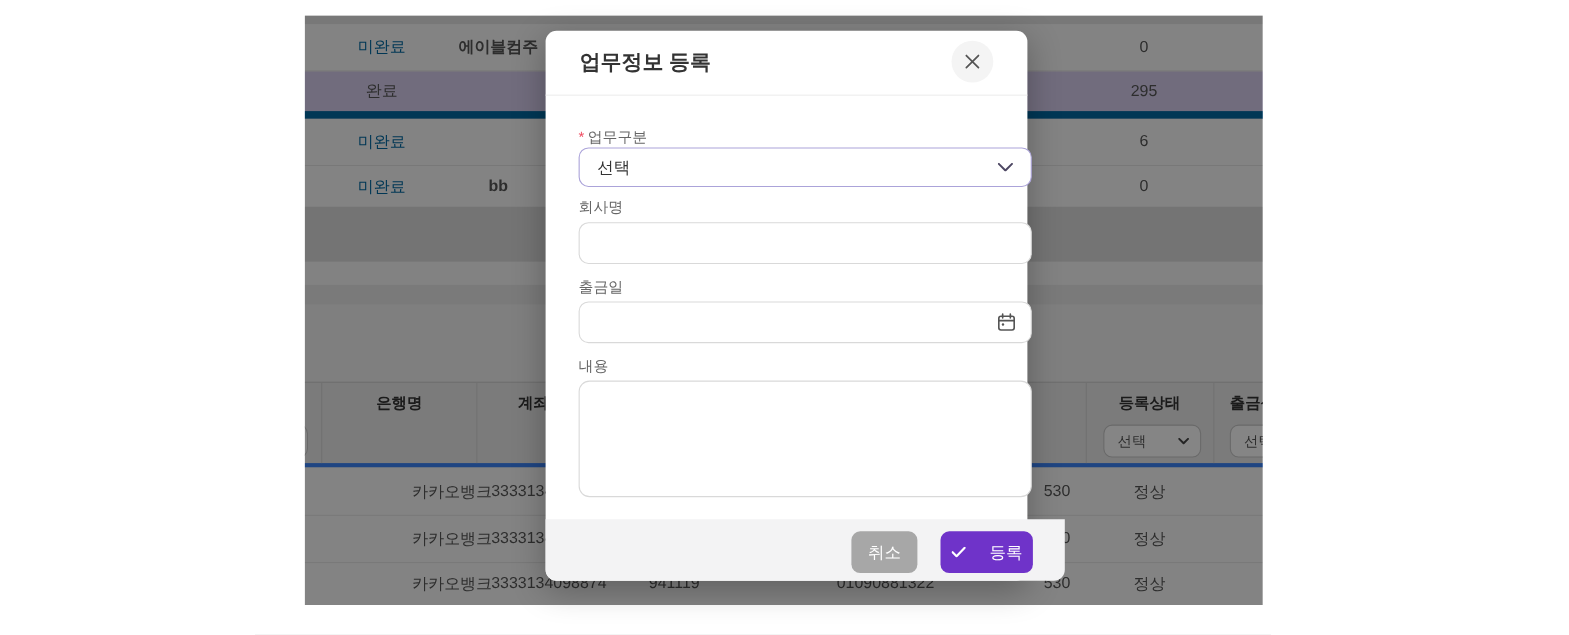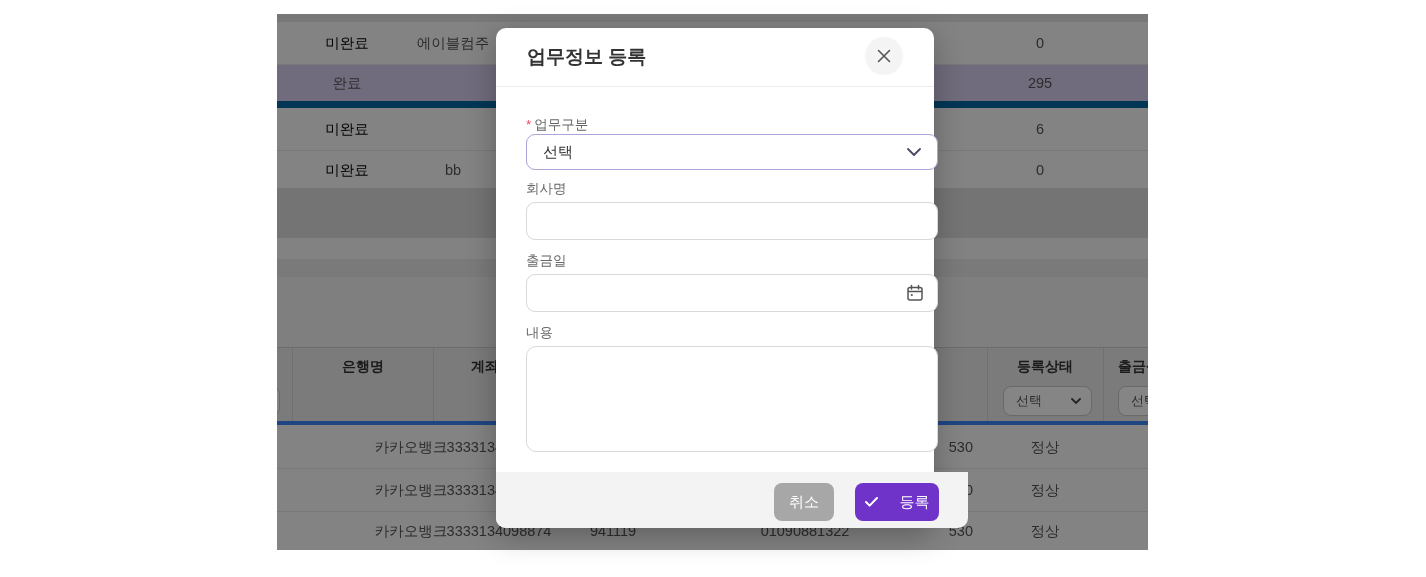--- a/index.html
+++ b/index.html
@@ -7,23 +7,23 @@
   .page { position:relative; width:1426px; height:577px; background:#fff; overflow:hidden; }
 
   
   .app { position:absolute; left:277px; top:14px; width:871px; height:536px; overflow:hidden; background:#f0f0f0; }
   .band { position:absolute; left:0; width:871px; }
 
   
   .trow { position:absolute; left:0; width:871px; height:43px; background:#f8f8f8; border-bottom:1px solid #e2e2e2; }
   .trow.hl { background:#d5cdec; border-bottom:7px solid #0369a1; }
   .cell { position:absolute; top:50%; transform:translate(-50%,-50%); font-size:14.5px; color:#555; white-space:nowrap; }
-  .cell.red { color:#000000; }
+  .cell.red { color:#0369a1; }
   .c-status { left:70px; }
-  .c-company { left:176px; }
+  .c-company { left:176px;font-weight:bold; }
   .c-count { left:763px; }
 
   
   .bt-header { position:absolute; left:0; top:333px; width:871px; height:78px; background:#e9e9e9; border-top:1px solid #cfcfcf; border-bottom:4px solid #3b82f6; }
   .vline { position:absolute; top:0; bottom:0; width:1px; background:#d4d4d4; }
   .hlabel { position:absolute; top:10px; transform:translateX(-50%); font-size:14px; font-weight:bold; color:#333; white-space:nowrap; }
   .hfilter { position:absolute; top:38px; height:30px; width:89px; background:#fcfcfc; border:1px solid #c6c6c6; border-radius:8px; display:flex; align-items:center; justify-content:space-between; padding:0 10px 0 12px; font-size:13px; color:#555; }
   .brow { position:absolute; left:0; width:871px; background:#f8f8f8; border-bottom:1px solid #e2e2e2; }
   .c-bank { left:86px;margin-left:48px; } .c-account { left:222px; } .c-birth { left:336px; } .c-phone { left:506px;margin-left:22px; } .c-regstat { left:768px; }
   .c-amount { position:absolute; right:175px; top:50%; transform:translate(0,-50%); font-size:14.5px; color:#555; }

